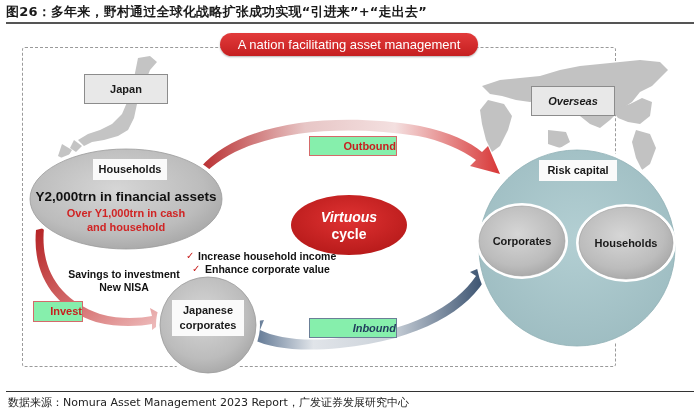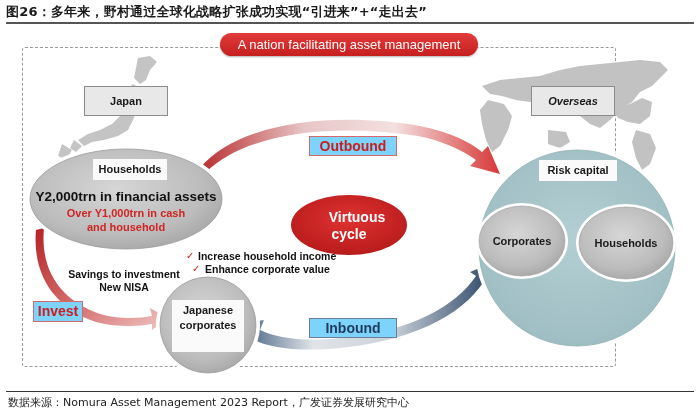--- a/index.html
+++ b/index.html
@@ -4,21 +4,21 @@
 <style>
   html, body { margin: 0; padding: 0; background: #ffffff; }
   body { width: 700px; height: 413px; position: relative; overflow: hidden; font-family: "Liberation Sans", "DejaVu Sans", sans-serif; }
   .fig-title { position: absolute; left: 6px; top: 3px; font-size: 13px; font-weight: bold; color: #1a1a1a; font-family: "DejaVu Sans", sans-serif; letter-spacing: 0.2px; white-space: nowrap; text-align: right; }
   .title-rule { position: absolute; left: 6px; top: 22px; width: 688px; height: 2px; background: #555; }
   .frame { position: absolute; left: 22px; top: 47px; width: 592px; height: 318px; border: 1px dashed #9a9a9a; border-radius: 3px; }
   .banner { position: absolute; left: 220px; top: 33px; width: 258px; height: 23px; border-radius: 12px; background: linear-gradient(#e23b3b, #c51f20); color: #fff; font-size: 13px; text-align: center; line-height: 23px; box-shadow: 0 1px 2px rgba(0,0,0,0.3); }
   svg.diagram { position: absolute; left: 0; top: 0; }
   .label-box { position: absolute; background: #e8e8e8; border: 1px solid #8c8c8c; font-weight: bold; font-size: 11px; text-align: center; color: #1a1a1a; box-sizing: border-box; }
   .white-box { position: absolute; background: #fafafa; font-weight: bold; font-size: 11px; text-align: center; color: #1a1a1a; box-sizing: border-box; }
-  .outline-box { position: absolute; background: #7dd3fc; font-weight: bold; font-size: 14px; text-align: center; box-sizing: border-box; }
+  .outline-box { position: absolute; background: #86efac; font-weight: bold; font-size: 11px; text-align: right; box-sizing: border-box; }
   .txt { position: absolute; font-weight: bold; text-align: center; white-space: nowrap; }
   .source-rule { position: absolute; left: 6px; top: 391px; width: 688px; height: 1px; background: #333; }
   .source { position: absolute; left: 8px; top: 395px; font-size: 11px; color: #222; white-space: nowrap; font-family: "DejaVu Sans", sans-serif; }
 </style>
 </head>
 <body>
 
 <div class="fig-title">图26：多年来，野村通过全球化战略扩张成功实现“引进来”+“走出去”</div>
 <div class="title-rule"></div>
 
@@ -100,44 +100,44 @@
   <ellipse cx="626" cy="243" rx="47" ry="36" fill="url(#greyGrad)" stroke="#9a9a9a" stroke-width="0.6"></ellipse>
 
   <ellipse cx="349" cy="225" rx="58" ry="30" fill="url(#redGrad)"></ellipse>
 
   <text x="186" y="259" fill="#c8201f" font-size="10" font-family="DejaVu Sans, sans-serif">✓</text>
   <text x="192" y="272" fill="#c8201f" font-size="10" font-family="DejaVu Sans, sans-serif">✓</text>
 </svg>
 
 <div class="banner">A nation facilitating asset management</div>
 
-<div class="label-box" style="left:84px; top:86px; width:84px; height:30px; line-height:28px;text-align:center;">Japan</div>
+<div class="label-box" style="left:84px; top:74px; width:84px; height:30px; line-height:28px;text-align:center;">Japan</div>
 <div class="label-box" style="left:531px; top:86px; width:84px; height:30px; line-height:28px;font-style:italic;">Overseas</div>
 
 <div class="white-box" style="left:93px; top:159px; width:74px; height:21px; line-height:21px;">Households</div>
 <div class="txt" style="left:30px; top:189px; width:192px; font-size:13.5px; color:#111;">Y2,000trn in financial assets</div>
 <div class="txt" style="left:30px; top:207px; width:192px; font-size:11px; color:#d02424;">Over Y1,000trn in cash</div>
 <div class="txt" style="left:30px; top:221px; width:192px; font-size:11px; color:#d02424;">and household</div>
 
-<div class="white-box" style="left:172px; top:300px; width:72px; height:52px; padding-top:3px; line-height:15px;">
+<div class="white-box" style="left:172px; top:300px; width:72px; height:36px; padding-top:3px; line-height:15px;">
   <div>Japanese</div>
   <div>corporates</div>
 </div>
 
 <div class="white-box" style="left:539px; top:160px; width:78px; height:21px; line-height:21px;">Risk capital</div>
 <div class="txt" style="left:480px; top:235px; width:84px; font-size:11px; color:#1a1a1a;">Corporates</div>
 <div class="txt" style="left:580px; top:237px; width:92px; font-size:11px; color:#1a1a1a;">Households</div>
 
-<div class="txt" style="left:300px; top:209px; width:114px; font-size:14px; color:#fff;">Virtuous</div>
+<div class="txt" style="left:292px; top:209px; width:114px; font-size:14px; color:#fff;font-style:italic;">Virtuous</div>
 <div class="txt" style="left:292px; top:226px; width:114px; font-size:14px; color:#fff;">cycle</div>
 
 <div class="txt" style="left:198px; top:250px; font-size:10.5px; color:#111;">Increase household income</div>
 <div class="txt" style="left:205px; top:263px; font-size:10.5px; color:#111;">Enhance corporate value</div>
 
 <div class="txt" style="left:62px; top:268px; width:124px; font-size:10.5px; color:#111;">Savings to investment</div>
 <div class="txt" style="left:62px; top:281px; width:124px; font-size:10.5px; color:#111;">New NISA</div>
 
 <div class="outline-box" style="left:33px; top:301px; width:50px; height:21px; line-height:19px; border:1px solid #d46a6a; color:#c8201f;">Invest</div>
 <div class="outline-box" style="left:309px; top:136px; width:88px; height:20px; line-height:18px; border:1px solid #d46a6a; color:#c8201f;">Outbound</div>
-<div class="outline-box" style="left:309px; top:318px; width:88px; height:20px; line-height:18px; border:1px solid #6b7f97; color:#1f3a5c;">Inbound</div>
+<div class="outline-box" style="left:309px; top:318px; width:88px; height:20px; line-height:18px; border:1px solid #6b7f97; color:#1f3a5c;font-style:italic;">Inbound</div>
 
 <div class="source-rule"></div>
 <div class="source">数据来源：Nomura Asset Management 2023 Report，广发证券发展研究中心</div>
 
 </body></html>

